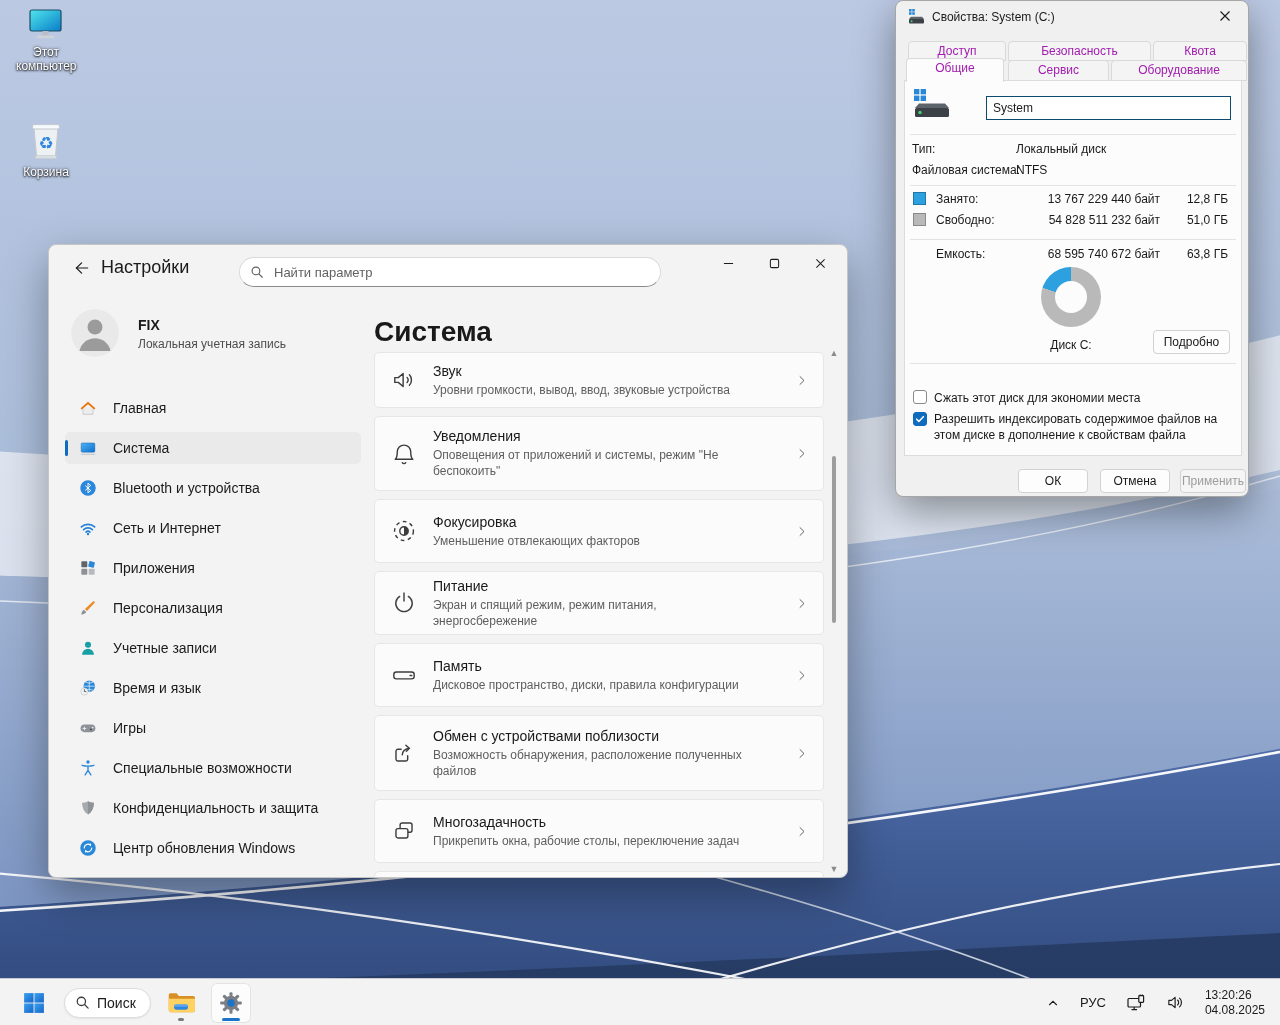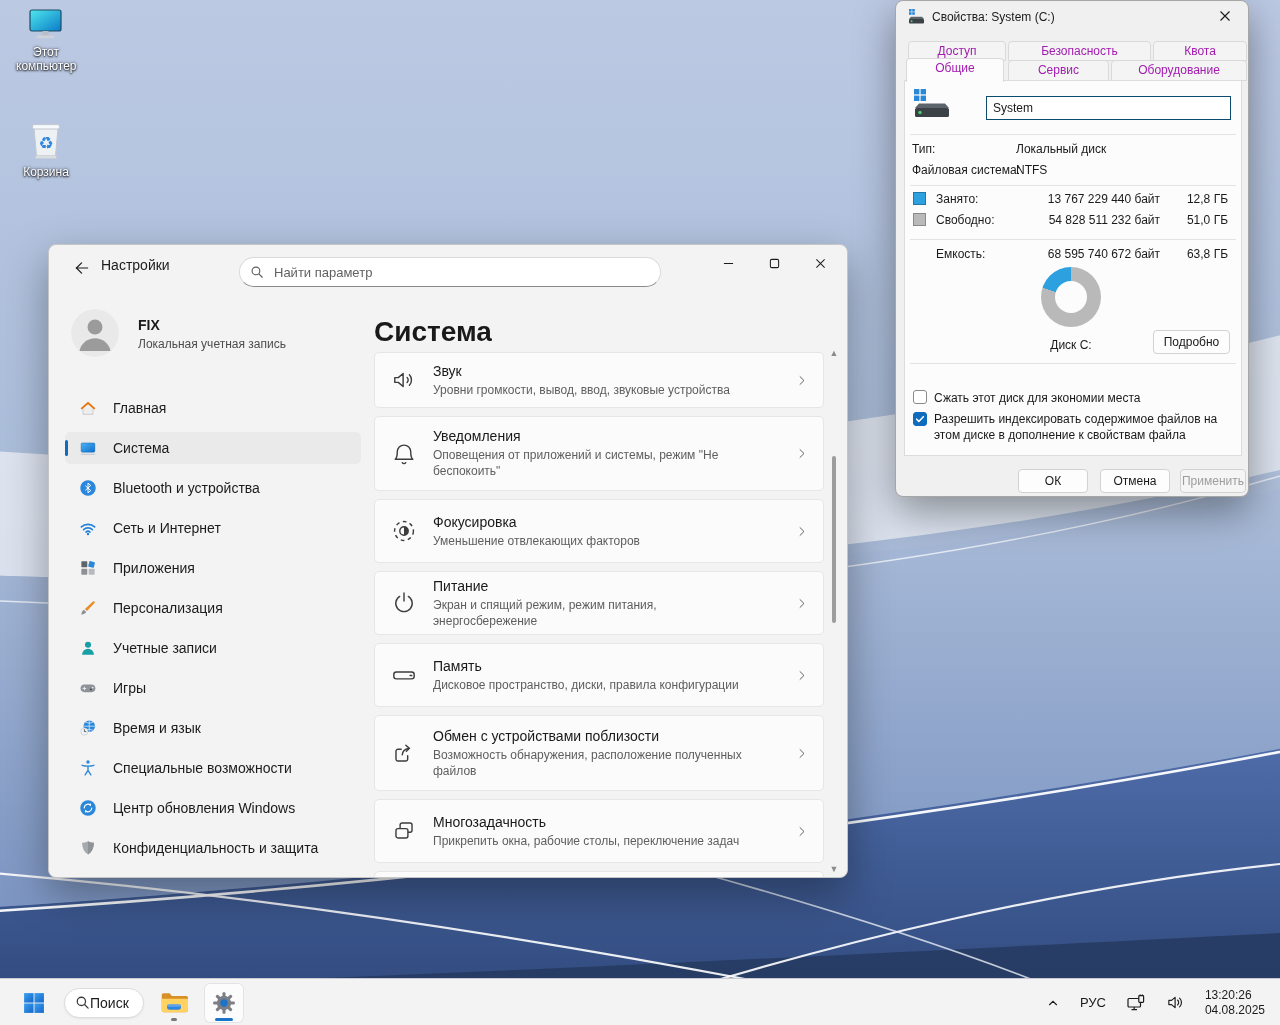--- a/index.html
+++ b/index.html
@@ -13,21 +13,21 @@
   .dicon .dlabel{margin-top:3px;font-size:12px;color:#fff;line-height:14px;
     text-shadow:0 1px 2px rgba(0,0,0,.9),0 0 3px rgba(0,0,0,.8);}
   .dicon svg{margin:0 auto;}
 
   
   #settings{position:absolute;left:48px;top:244px;width:800px;height:634px;background:#f3f3f3;
     border-radius:8px;border:1px solid #c6c6c6;box-shadow:0 16px 44px rgba(0,0,0,.35);overflow:hidden;}
   #settings .titlebar{position:absolute;left:0;top:0;width:100%;height:48px;}
   .back-btn{position:absolute;left:16px;top:8px;width:34px;height:30px;border:none;background:transparent;
     border-radius:5px;cursor:pointer;display:flex;align-items:center;justify-content:center;}
-  .st-title{position:absolute;left:52px;top:12px;font-size:14px;color:#1b1b1b;text-align:center;}
+  .st-title{position:absolute;left:52px;top:12px;font-size:18px;color:#1b1b1b;text-align:center;}
   .searchbox{position:absolute;left:190px;top:12px;width:422px;height:30px;background:#fff;
     border:1px solid #d9d9d9;border-bottom-color:#8a8a8a;border-radius:16px;display:flex;align-items:center;padding:0 10px;}
   .searchbox input{border:none;outline:none;flex:1;font-size:13px;color:#1b1b1b;background:transparent;margin-left:8px;}
   .searchbox input::placeholder{color:#616161;}
   .win-controls{position:absolute;right:4px;top:0;display:flex;}
   .wc-btn{width:46px;height:36px;border:none;background:transparent;display:flex;align-items:center;justify-content:center;cursor:pointer;}
 
   .user-block{position:absolute;left:22px;top:64px;width:280px;height:52px;}
   .avatar{position:absolute;left:0;top:0;width:48px;height:48px;border-radius:50%;overflow:hidden;}
   .user-name{position:absolute;left:67px;top:8px;font-size:14px;font-weight:bold;color:#1b1b1b;}
@@ -85,21 +85,21 @@
   
   #taskbar{position:absolute;left:0;top:978px;width:1280px;height:47px;background:#f3f3f4;
     border-top:1px solid rgba(120,130,150,.35);}
   .tb-left{position:absolute;left:14px;top:0;height:47px;display:flex;align-items:center;gap:10px;}
   .tb-btn{position:relative;width:40px;height:40px;border:none;background:transparent;border-radius:6px;
     display:flex;align-items:center;justify-content:center;cursor:pointer;}
   .tb-btn.active-app{background:#fcfcfc;box-shadow:inset 0 0 0 1px #e3e3e3;}
   .run-dot{position:absolute;left:50%;transform:translateX(-50%);bottom:2px;width:6px;height:3px;border-radius:2px;background:#7a7a7a;}
   .run-bar{position:absolute;left:50%;transform:translateX(-50%);bottom:2px;width:18px;height:3px;border-radius:2px;background:#1b74c8;}
   .search-pill{height:30px;border:1px solid #dcdcdc;background:#fff;border-radius:16px;display:flex;
-    align-items:center;padding:0 14px 0 10px;cursor:pointer;box-shadow:0 1px 2px rgba(0,0,0,.06);}
+    align-items:center;gap:7px;padding:0 14px 0 10px;cursor:pointer;box-shadow:0 1px 2px rgba(0,0,0,.06);}
   .search-pill span{font-size:14px;color:#1b1b1b;}
   .tb-right{position:absolute;right:8px;top:0;height:47px;display:flex;align-items:center;gap:6px;}
   .tray-btn{height:34px;border:none;background:transparent;border-radius:5px;display:flex;align-items:center;
     justify-content:center;padding:0 7px;cursor:pointer;}
   .lang{font-size:13px;color:#1b1b1b;}
   .clock{text-align:left;font-size:12px;color:#1b1b1b;line-height:15px;}
 </style>
 </head>
 <body>
 
@@ -266,58 +266,58 @@
       </div>
       <div class="nav-item">
         <svg width="18" height="18" viewBox="0 0 20 20" fill="#16a0a6">
           <circle cx="10" cy="6.4" r="3.4"></circle>
             <path d="M3.4 17.4a6.6 6.6 0 0 1 13.2 0z"></path>
         </svg>
         <span class="nav-label">Учетные записи</span>
       </div>
       <div class="nav-item">
         <svg width="18" height="18" viewBox="0 0 20 20">
+          <circle cx="11.4" cy="8" r="6.4" fill="#2b88d8"></circle>
+          <path d="M11.4 1.6v12.8M5 8h12.8M7.2 3.5a8.4 8.4 0 0 0 8.4 0M7.2 12.5a8.4 8.4 0 0 1 8.4 0" stroke="#fff" stroke-width=".7" fill="none"></path>
+          <circle cx="6" cy="14" r="4" fill="#f2f3f4" stroke="#b9bdc2" stroke-width=".6"></circle>
+          <path d="M6 11.9V14h1.7" stroke="#4c5258" stroke-width="1" fill="none" stroke-linecap="round"></path>
+        </svg>
+        <span class="nav-label">Время и язык</span>
+      </div>
+      <div class="nav-item">
+        <svg width="18" height="18" viewBox="0 0 20 20">
           <rect x="1.8" y="6.2" width="16.4" height="8.4" rx="4.2" fill="#8d9298"></rect>
           <path d="M6 8.9v3.2M4.4 10.5h3.2" stroke="#e8eaec" stroke-width="1.1" stroke-linecap="round"></path>
           <circle cx="13.2" cy="11.6" r="1" fill="#3e444a"></circle>
             <circle cx="15.2" cy="9.5" r="1" fill="#e8eaec"></circle>
         </svg>
         <span class="nav-label">Игры</span>
       </div>
       <div class="nav-item">
-        <svg width="18" height="18" viewBox="0 0 20 20">
-          <circle cx="11.4" cy="8" r="6.4" fill="#2b88d8"></circle>
-          <path d="M11.4 1.6v12.8M5 8h12.8M7.2 3.5a8.4 8.4 0 0 0 8.4 0M7.2 12.5a8.4 8.4 0 0 1 8.4 0" stroke="#fff" stroke-width=".7" fill="none"></path>
-          <circle cx="6" cy="14" r="4" fill="#f2f3f4" stroke="#b9bdc2" stroke-width=".6"></circle>
-          <path d="M6 11.9V14h1.7" stroke="#4c5258" stroke-width="1" fill="none" stroke-linecap="round"></path>
-        </svg>
-        <span class="nav-label">Время и язык</span>
-      </div>
-      <div class="nav-item">
         <svg width="18" height="18" viewBox="0 0 20 20" stroke="#2b88d8" fill="none" stroke-width="1.5" stroke-linecap="round">
           <circle cx="10" cy="3.4" r="1.9" fill="#2b88d8" stroke="none"></circle>
           <path d="M3.4 7c4.4 1.2 8.8 1.2 13.2 0M10 8.4v4.2M10 12.6l-3.2 5M10 12.6l3.2 5"></path>
         </svg>
         <span class="nav-label">Специальные возможности</span>
+      </div>
+      <div class="nav-item">
+        <svg width="18" height="18" viewBox="0 0 20 20">
+          <path d="M10 2.4c2.2 1.1 4.4 1.7 6.6 1.7-.1 6.1-2.3 10.4-6.6 13-4.3-2.6-6.5-6.9-6.6-13 2.2 0 4.4-.6 6.6-1.7z" fill="#a6a9ad"></path>
+          <path d="M10 2.4c2.2 1.1 4.4 1.7 6.6 1.7-.1 6.1-2.3 10.4-6.6 13z" fill="#8f9297"></path>
+        </svg>
+        <span class="nav-label">Конфиденциальность и защита</span>
       </div>
       <div class="nav-item">
         <svg width="18" height="18" viewBox="0 0 20 20">
           <circle cx="10" cy="10" r="8.6" fill="#2b88d8"></circle>
           <path d="M5.8 10a4.2 4.2 0 0 1 7-3.1M14.2 10a4.2 4.2 0 0 1-7 3.1" stroke="#fff" stroke-width="1.3" fill="none" stroke-linecap="round"></path>
           <path d="M13.4 4.8l-.2 2.7-2.4-1.1z" fill="#fff"></path>
             <path d="M6.6 15.2l.2-2.7 2.4 1.1z" fill="#fff"></path>
         </svg>
         <span class="nav-label">Центр обновления Windows</span>
-      </div>
-      <div class="nav-item">
-        <svg width="18" height="18" viewBox="0 0 20 20">
-          <path d="M10 2.4c2.2 1.1 4.4 1.7 6.6 1.7-.1 6.1-2.3 10.4-6.6 13-4.3-2.6-6.5-6.9-6.6-13 2.2 0 4.4-.6 6.6-1.7z" fill="#a6a9ad"></path>
-          <path d="M10 2.4c2.2 1.1 4.4 1.7 6.6 1.7-.1 6.1-2.3 10.4-6.6 13z" fill="#8f9297"></path>
-        </svg>
-        <span class="nav-label">Конфиденциальность и защита</span>
       </div>
     </nav>
 
     <h1 class="page-title">Система</h1>
 
     <div class="cards">
       <div class="card" style="height:56px">
         <div class="card-icon">
           <svg width="26" height="26" viewBox="0 0 24 24" fill="none" stroke="#3c3c3c" stroke-width="1.3" stroke-linecap="round" stroke-linejoin="round">
             <path d="M3.5 9.8v4.4h3.2l4.5 3.8V6L6.7 9.8z"></path>

